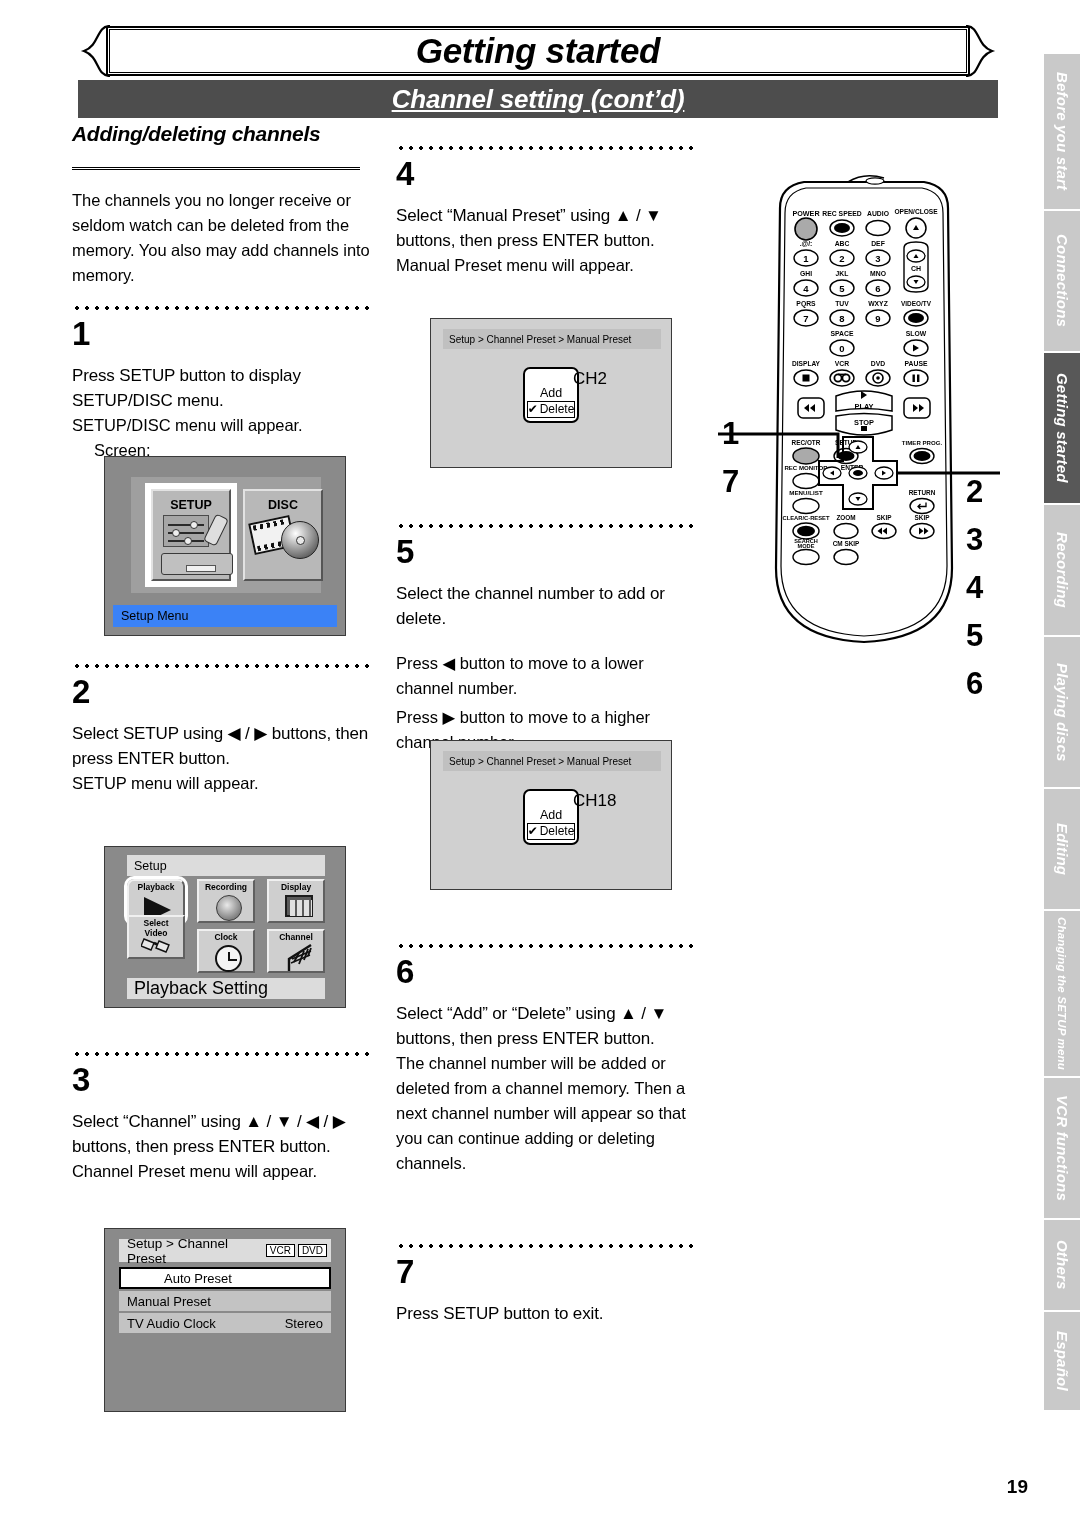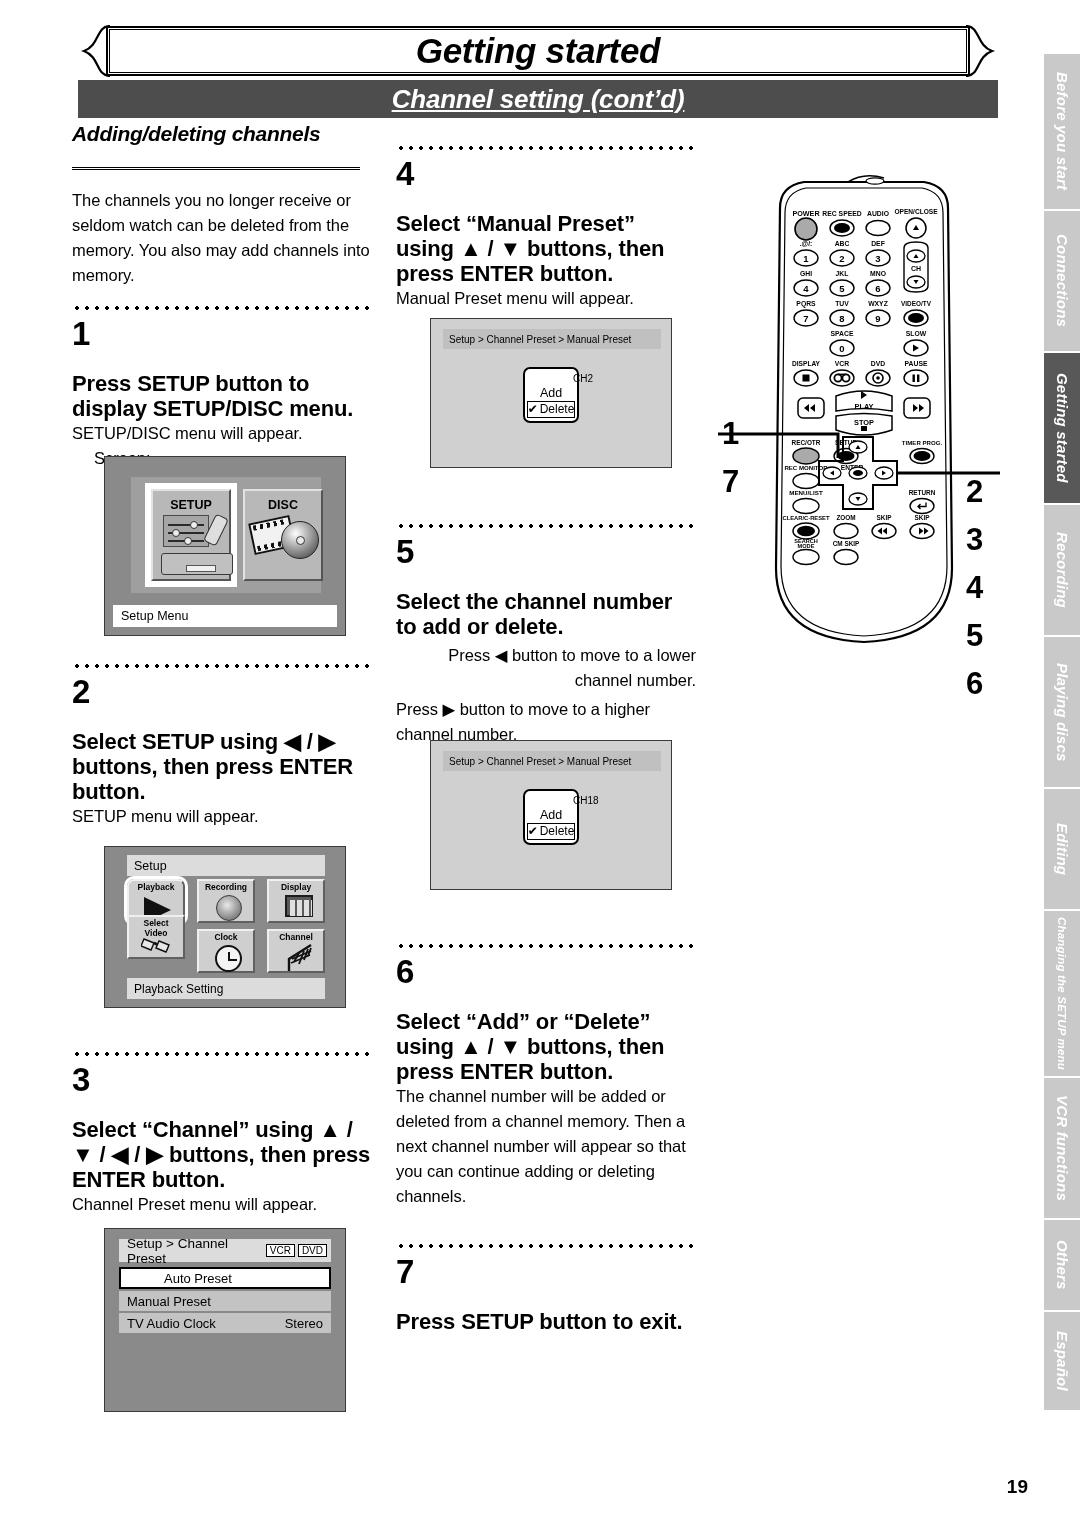--- a/index.html
+++ b/index.html
@@ -65,22 +65,22 @@
     background-image: radial-gradient(circle, #000 1.7px, rgba(0,0,0,0) 2.1px);
     background-size: 10px 12px;
     background-repeat: repeat-x;
     background-position: 0 center;
   }
   .stepnum {
     font-size: 33px; font-weight: bold; line-height: 36px;
     margin-top: 2px; letter-spacing: -0.5px;
   }
   .step-bold {
-    font-size: 22px; font-weight: bold; line-height: 25px;
-    margin-top: 19px; letter-spacing: -0.15px;
+    font-size: 17px; font-weight: normal; line-height: 25px;
+    margin-top: 11px; letter-spacing: -0.15px;
   }
   .step-normal {
     font-size: 16.5px; line-height: 25px; letter-spacing: -0.05px;
   }
   .indent { padding-left: 22px; }
 
   
   .screen-shot { position: relative; background: #8a8a8a; border: 1px solid #3a3a3a; }
 
   
@@ -98,21 +98,21 @@
   .tile-sel {
     position: absolute; left: 14px; top: 6px; width: 92px; height: 104px;
     background: #ffffff;
   }
   .tile-label {
     position: absolute; top: 7px; width: 100%; text-align: center;
     font-size: 12.5px; font-weight: bold; color: #000;
   }
   .ss1-caption {
     position: absolute; left: 8px; bottom: 8px; right: 8px; height: 22px;
-    background: #ffffff; display: flex; align-items: center;
+    background: #3b82f6; display: flex; align-items: center;
     padding-left: 8px; font-size: 12.5px;
   }
   
   .slider-box {
     position: absolute; left: 10px; top: 24px; width: 46px; height: 32px;
     background: #a6a6a6; border: 1px solid #4a4a4a;
   }
   .slider-line { position: absolute; left: 4px; height: 2px; background: #2a2a2a; width: 36px; }
   .slider-knob { position: absolute; width: 8px; height: 8px; border-radius: 50%; background: #eee; border: 1px solid #333; }
   .remote-mini {
@@ -152,21 +152,21 @@
   .ss2-grid { position: absolute; left: 22px; top: 32px; width: 198px; height: 94px; }
   .sq {
     position: absolute; width: 58px; height: 44px; background: #cfcfcf;
     border-top: 2px solid #f0f0f0; border-left: 2px solid #f0f0f0;
     border-right: 2px solid #606060; border-bottom: 2px solid #606060;
   }
   .sq.sel { outline: 3px solid #fff; }
   .sq .sqlab { position: absolute; top: 2px; width: 100%; text-align: center; font-size: 8.5px; font-weight: bold; line-height: 9.5px; }
   .ss2-caption {
     position: absolute; left: 22px; bottom: 8px; width: 198px; height: 21px;
-    background: #dcdcdc; font-size: 12px; display: flex; align-items: center; padding-left: 7px;
+    background: #dcdcdc; font-size: 18px; display: flex; align-items: center; padding-left: 7px;
   }
   .play-tri { position: absolute; left: 15px; top: 16px; width: 0; height: 0; border-left: 27px solid #111; border-top: 13px solid transparent; border-bottom: 13px solid transparent; }
   .rec-circ { position: absolute; left: 17px; top: 14px; width: 26px; height: 26px; border-radius: 50%; background: radial-gradient(circle at 42% 38%, #e9e9e9, #8d8d8d 62%, #5a5a5a 100%); border: 1px solid #3a3a3a; }
   .disp-box { position: absolute; left: 16px; top: 14px; width: 28px; height: 22px; background: #5a5a5a; border: 2px solid #1c1c1c; }
   .disp-dots { position: absolute; left: 3px; top: 3px; width: 22px; height: 16px; background: repeating-linear-gradient(to right,#e0e0e0 0 5px,#5a5a5a 5px 7px), repeating-linear-gradient(to bottom,#e0e0e0 0 6px,#5a5a5a 6px 8px); }
   .clock-f { position: absolute; left: 16px; top: 14px; width: 27px; height: 27px; border-radius: 50%; background: #f4f4f4; border: 2px solid #111; }
   .clock-f::before { content:""; position:absolute; left: 11px; top: 5px; width: 2px; height: 9px; background: #111; }
   .clock-f::after { content:""; position:absolute; left: 11px; top: 12px; width: 9px; height: 2px; background: #111; }
   .ant { position: absolute; left: 14px; top: 12px; width: 32px; height: 30px; }
   .vid-plug { position: absolute; left: 12px; top: 16px; width: 34px; height: 24px; }
@@ -197,21 +197,21 @@
   .ss5 { top: 740px; }
   .ss4-title, .ss5-title {
     position: absolute; left: 12px; top: 10px; width: 218px; height: 20px;
     background: #c0c0c0; font-size: 10px; display: flex; align-items: center; padding-left: 6px;
   }
   .chbox {
     position: absolute; left: 50%; top: 48px; transform: translateX(-50%);
     width: 56px; background: #ffffff; border: 2px solid #000; border-radius: 7px;
     text-align: center; padding: 2px 0 3px 0;
   }
-  .chbox .chname { font-size: 10px; line-height: 15px; margin-left: 48px; }
+  .chbox .chname { font-size: 17px; line-height: 15px; margin-left: 48px; }
   .chbox .chadd { font-size: 12.5px; line-height: 15px; }
   .chbox .chdel {
     font-size: 12px; line-height: 15px; border: 1.5px solid #000;
     background: #fff; margin: 0 2px; display: flex; align-items: center; justify-content: center; gap: 2px;
   }
 
   
   .remote-wrap { position: absolute; left: 744px; top: 168px; width: 240px; height: 520px; }
   .callouts { position: absolute; left: 722px; top: 410px; width: 40px; }
   .callout-n { font-size: 31px; font-weight: bold; line-height: 48px; }
@@ -391,21 +391,21 @@
         <span>✔</span>
         <span>Delete</span>
       </div>
     </div>
   </div>
 
   <div style="position:absolute;left:396px;top:520px;width:300px;">
     <div class="dotline" style="margin-top:0;"></div>
     <div class="stepnum">5</div>
     <div class="step-bold">Select the channel number to add or delete.</div>
-    <div class="step-normal" style="margin-top:4px;text-align:right;">Press ◀ button to move to a lower channel number.</div>
+    <div class="step-normal" style="margin-top:20px;">Press ◀ button to move to a lower channel number.</div>
     <div class="step-normal" style="margin-top:4px;">Press ▶ button to move to a higher channel number.</div>
   </div>
 
   <div class="ss5">
     <div class="ss5-title">Setup &gt; Channel Preset &gt; Manual Preset</div>
     <div class="chbox">
       <div class="chname">CH18</div>
       <div class="chadd">Add</div>
       <div class="chdel">
         <span>✔</span>

